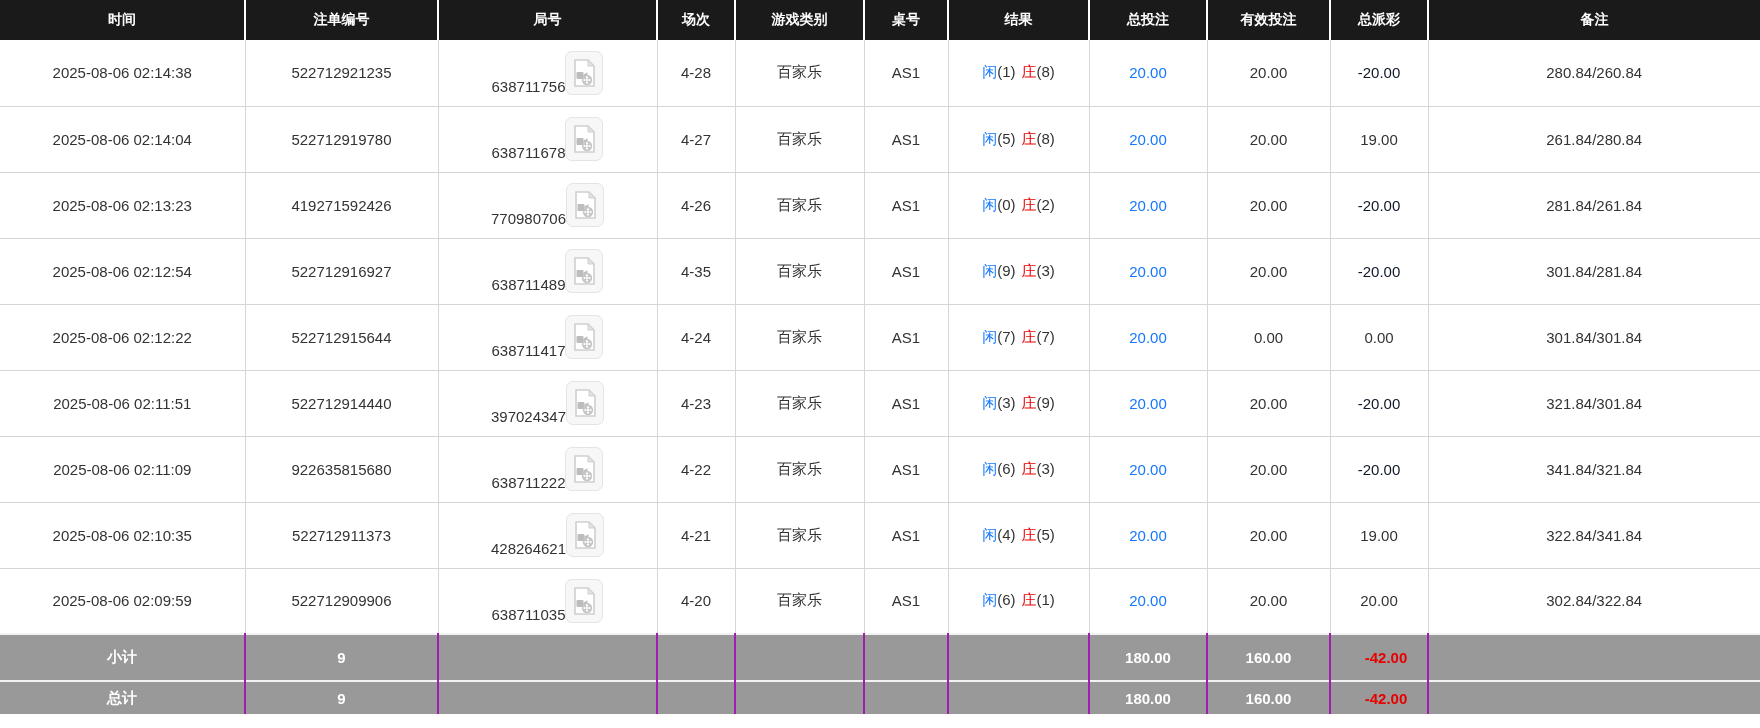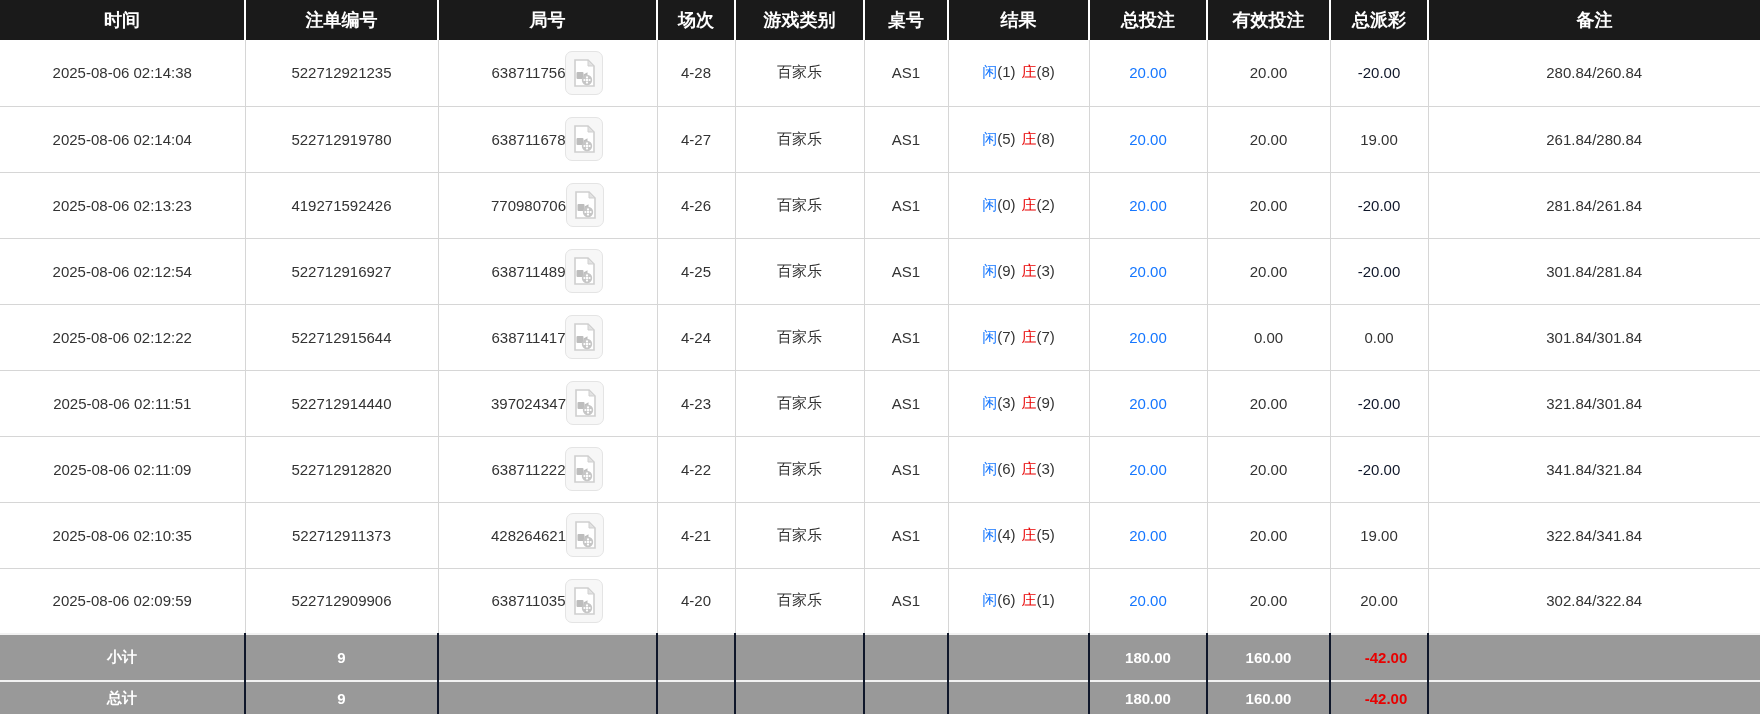--- a/index.html
+++ b/index.html
@@ -10,21 +10,21 @@
   }
   table.bet-table {
     width: 1760px;
     border-collapse: collapse;
     table-layout: fixed;
   }
   
   thead th {
     background: #1a1a1a;
     color: #ffffff;
-    font-size: 18px;
+    font-size: 14px;
     font-weight: bold;
     height: 40px;
     text-align: center;
     vertical-align: middle;
     border-right: 2px solid #ffffff;
   }
   thead th:last-child { border-right: none; }
   
   tbody td {
     height: 66px;
@@ -37,38 +37,38 @@
     background: #ffffff;
     white-space: nowrap;
     overflow: hidden;
   }
   tbody td:last-child { border-right: none; text-align: center; }
   .blue { color: #1677ff; }
   .neg  { color: #0f172a; }
   .xian { color: #1677ff; }
   .zhuang { color: #e80000; margin-left: 6px; }
   
-  .round-wrap { display: inline-flex; align-items: center; }
+  .round-wrap { display: inline-flex; align-items: flex-end; }
   .vbtn {
     display: inline-flex; align-items: center; justify-content: center;
     width: 38px; height: 44px;
     background: #f7f7f7;
     border: 1px solid #e4e4e4;
     border-radius: 7px;
     cursor: pointer;
   }
   
   tfoot td {
     background: #999999;
     color: #ffffff;
     font-size: 15px;
     font-weight: bold;
     text-align: center;
     vertical-align: middle;
-    border-right: 2px solid #0f172a;
+    border-right: 2px solid #a21caf;
     border-top: 2px solid #f2f2f2;
     white-space: nowrap;
   }
   tfoot td:last-child { border-right: none; }
   tfoot tr.subtotal td { height: 47px; }
   tfoot tr.grandtotal td { height: 33px; }
   tfoot td.neg { color: #e80000; padding-left: 14px; }
 </style>
 </head>
 <body>
@@ -220,21 +220,21 @@
             <circle cx="15" cy="21" r="5.2" fill="#c6c6c6"></circle>
             <circle cx="15" cy="21" r="1.2" fill="#ffffff"></circle>
             <circle cx="15" cy="18.4" r="1.1" fill="#ffffff"></circle>
             <circle cx="15" cy="23.6" r="1.1" fill="#ffffff"></circle>
             <circle cx="12.4" cy="21" r="1.1" fill="#ffffff"></circle>
             <circle cx="17.6" cy="21" r="1.1" fill="#ffffff"></circle>
           </svg>
         </span>
       </span>
     </td>
-    <td>4-25</td>
+    <td>4-35</td>
     <td>百家乐</td>
     <td>AS1</td>
     <td>
       <span class="xian">闲</span><span>(9)</span><span class="zhuang">庄</span><span>(3)</span>
     </td>
     <td class="blue">20.00</td>
     <td>20.00</td>
     <td class="neg">-20.00</td>
     <td>301.84/281.84</td>
   </tr>
@@ -302,21 +302,21 @@
       <span class="xian">闲</span><span>(3)</span><span class="zhuang">庄</span><span>(9)</span>
     </td>
     <td class="blue">20.00</td>
     <td>20.00</td>
     <td class="neg">-20.00</td>
     <td>321.84/301.84</td>
   </tr>
 
   <tr>
     <td>2025-08-06 02:11:09</td>
-    <td>522712912820</td>
+    <td>922635815680</td>
     <td>
       <span class="round-wrap">
         <span>638711222</span>
         <span class="vbtn">
           <svg width="24" height="28" viewBox="0 0 24 28">
             <path d="M3 1 h13 l6 6 v20 h-19 z" fill="#ffffff" stroke="#cfcfcf" stroke-width="1.6"></path>
             <path d="M16 1 v6 h6 z" fill="#e2e2e2" stroke="#cfcfcf" stroke-width="1"></path>
             <rect x="4.5" y="13" width="7" height="7" rx="1" fill="#bdbdbd"></rect>
             <path d="M11.5 15.5 l4 -2.2 v6.4 l-4 -2.2 z" fill="#bdbdbd"></path>
             <circle cx="15" cy="21" r="5.2" fill="#c6c6c6"></circle>

